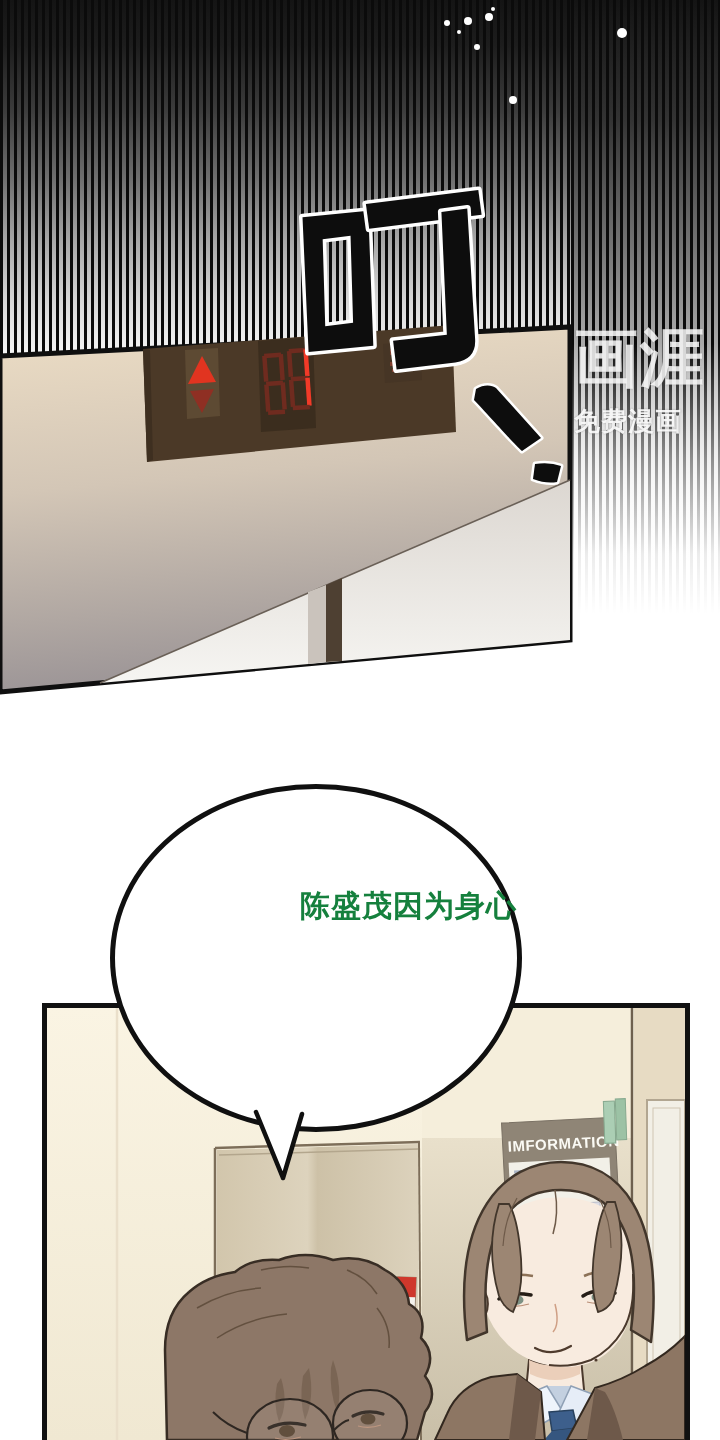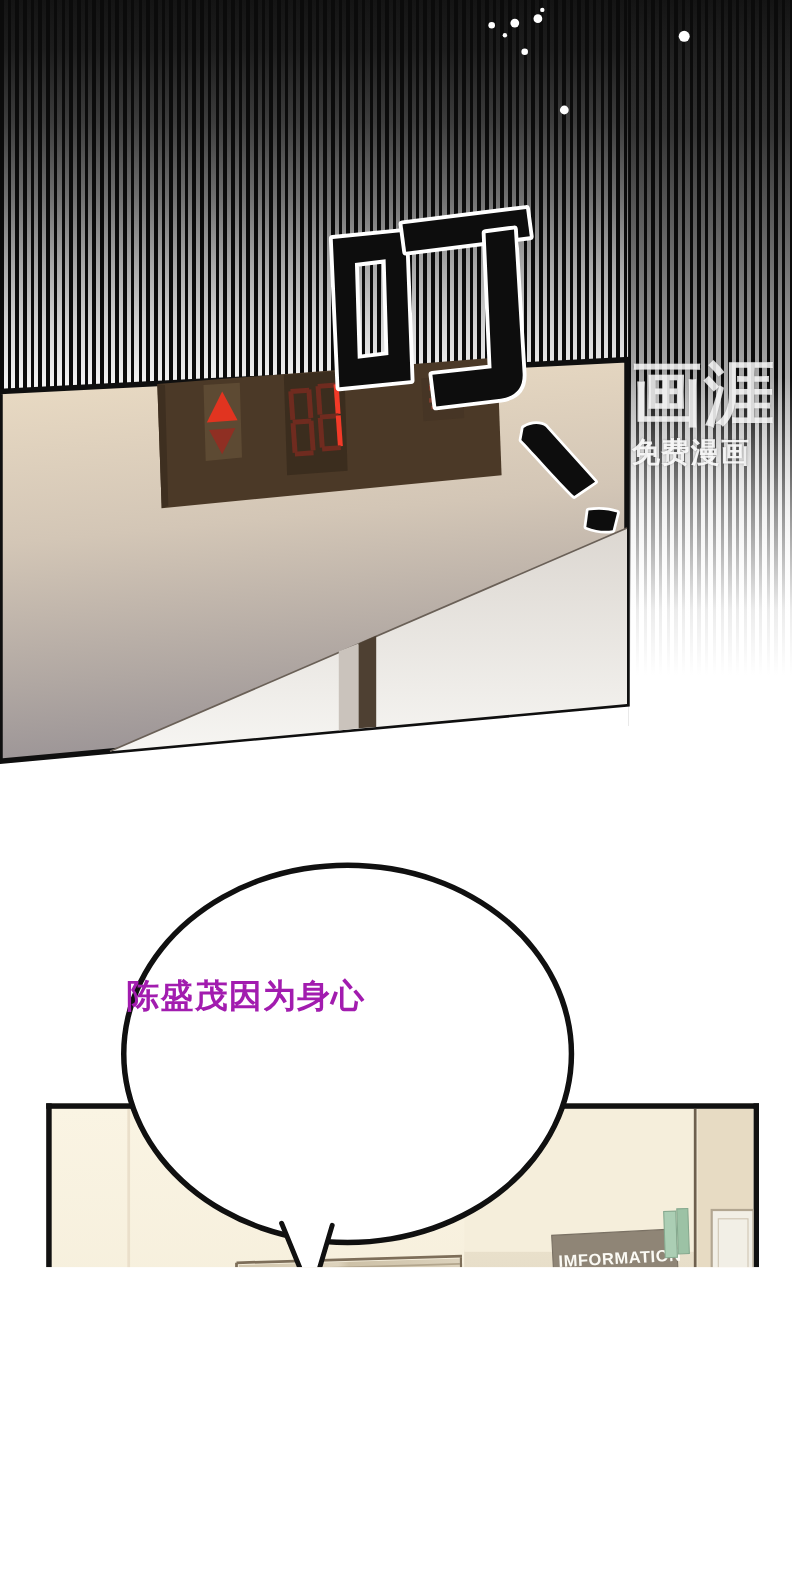--- a/index.html
+++ b/index.html
@@ -1,43 +1,43 @@
 <!DOCTYPE html>
 <html><head>
 <meta charset="utf-8">
 <style>
   html,body{margin:0;padding:0;background:#ffffff;}
-  .page{position:relative;width:720px;height:1152px;overflow:hidden;background:#ffffff;
+  .page{position:relative;width:720px;height:1440px;overflow:hidden;background:#ffffff;
         font-family:"Liberation Sans",sans-serif;}
   .abs{position:absolute;}
 
   
   .stripes{position:absolute;top:0;}
   .stripes-top{left:0;width:575px;height:372px;
     background-image:
       repeating-linear-gradient(90deg,#0b0b0b 0 3.2px,rgba(0,0,0,0) 3.2px 7px),
       linear-gradient(180deg,#141414 0%,#1d1d1d 12%,#3d3d3d 30%,#6f6f6f 48%,#a8a8a8 65%,#d4d4d4 80%,#efefef 92%,#ffffff 100%);}
   .stripes-right{left:571px;width:149px;height:660px;
     background-image:
       repeating-linear-gradient(90deg,#0b0b0b 0 3px,rgba(0,0,0,0) 3px 7px),
       linear-gradient(180deg,#141414 0%,#333 18%,#777 38%,#b5b5b5 55%,#e8e8e8 72%,#ffffff 85%);}
   .stripes-right::after{content:"";position:absolute;inset:0;
     background:linear-gradient(180deg,rgba(255,255,255,0) 52%,rgba(255,255,255,.55) 70%,rgba(255,255,255,.92) 84%,#fff 93%);}
 
   .watermark{left:574px;top:322px;width:146px;color:rgba(255,255,255,.82);z-index:8;}
   .wm-logo{font-size:64px;font-weight:800;line-height:72px;letter-spacing:2px;
            text-shadow:0 0 2px rgba(90,90,90,.35);}
   .wm-tag{font-size:26px;font-weight:700;color:rgba(255,255,255,.9);letter-spacing:1px;
-          text-shadow:0 0 2px rgba(70,70,70,.45);margin-top:0;}
+          text-shadow:0 0 2px rgba(70,70,70,.45);margin-top:10px;}
 
   
   .bubble{left:110px;top:784px;width:412px;height:348px;background:#ffffff;
           border:5px solid #101010;border-radius:50%;z-index:30;box-sizing:border-box;}
-  .bubble-text{position:absolute;left:0;top:96px;width:100%;text-align:left;
-               font-weight:bold;font-size:30px;line-height:42px;color:#a21caf;letter-spacing:1px;}
+  .bubble-text{position:absolute;left:0;top:96px;width:100%;text-align:right;
+               font-weight:bold;font-size:30px;line-height:42px;color:#15803d;letter-spacing:1px;}
   .bubble-tail{left:248px;top:1098px;z-index:31;}
 
   
   .panel2{left:42px;top:1003px;width:648px;height:437px;box-sizing:border-box;
           border:5px solid #111;border-bottom:none;background:#f7f0de;overflow:hidden;z-index:10;}
 </style>
 </head>
 <body>
 
 <div class="page">

